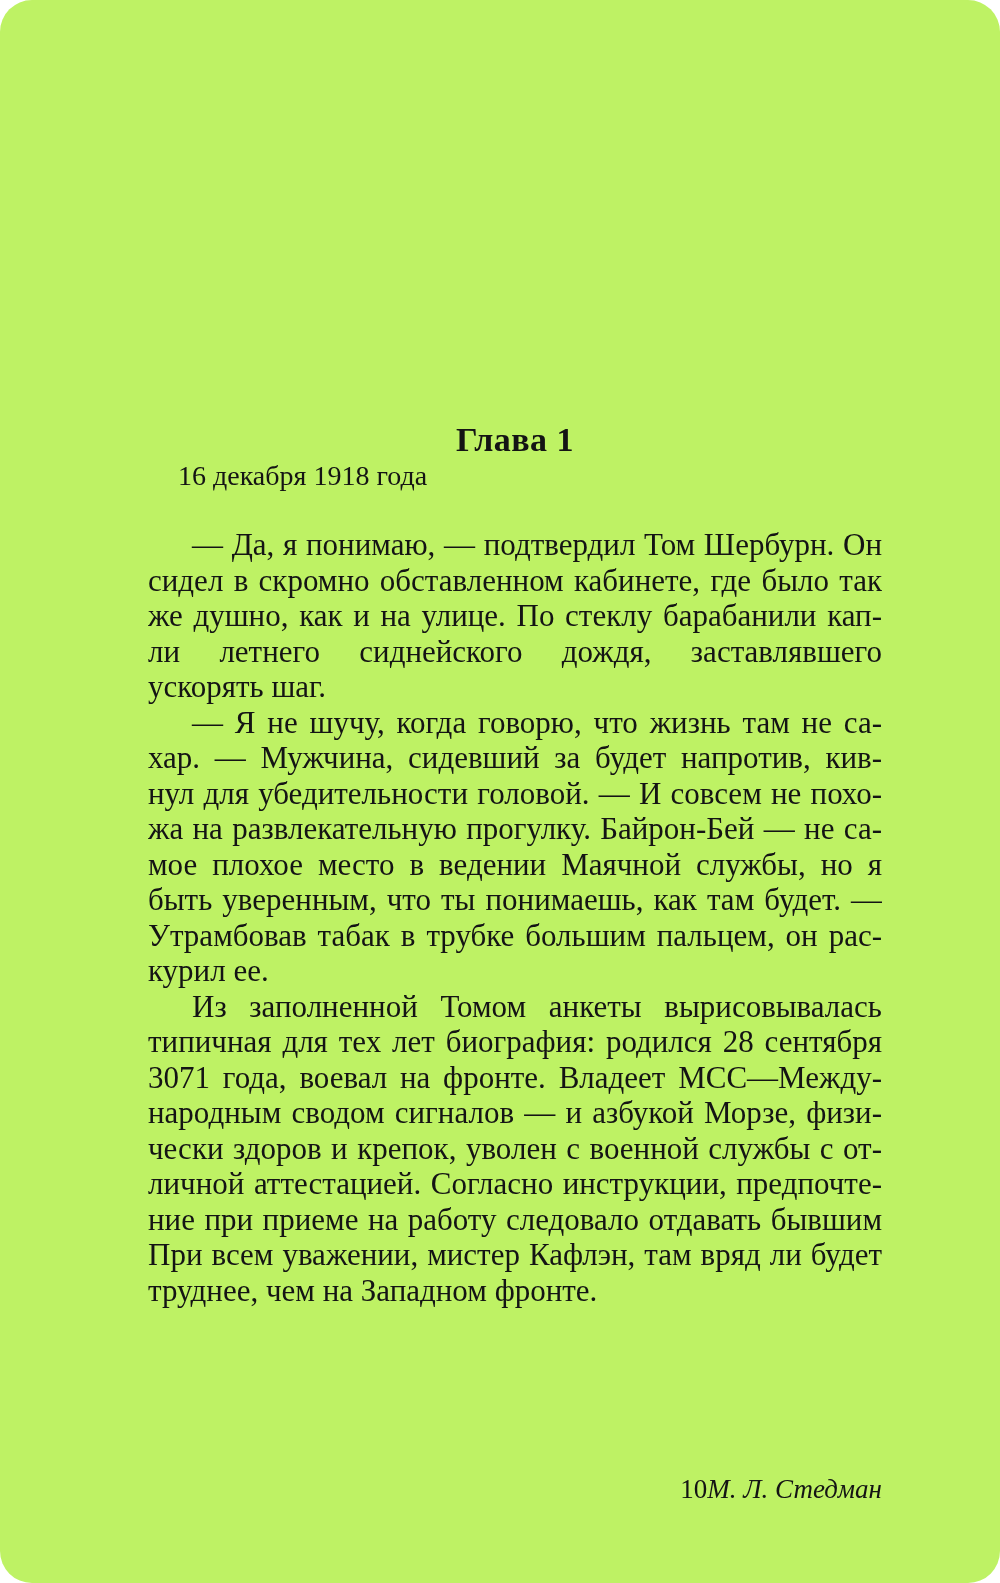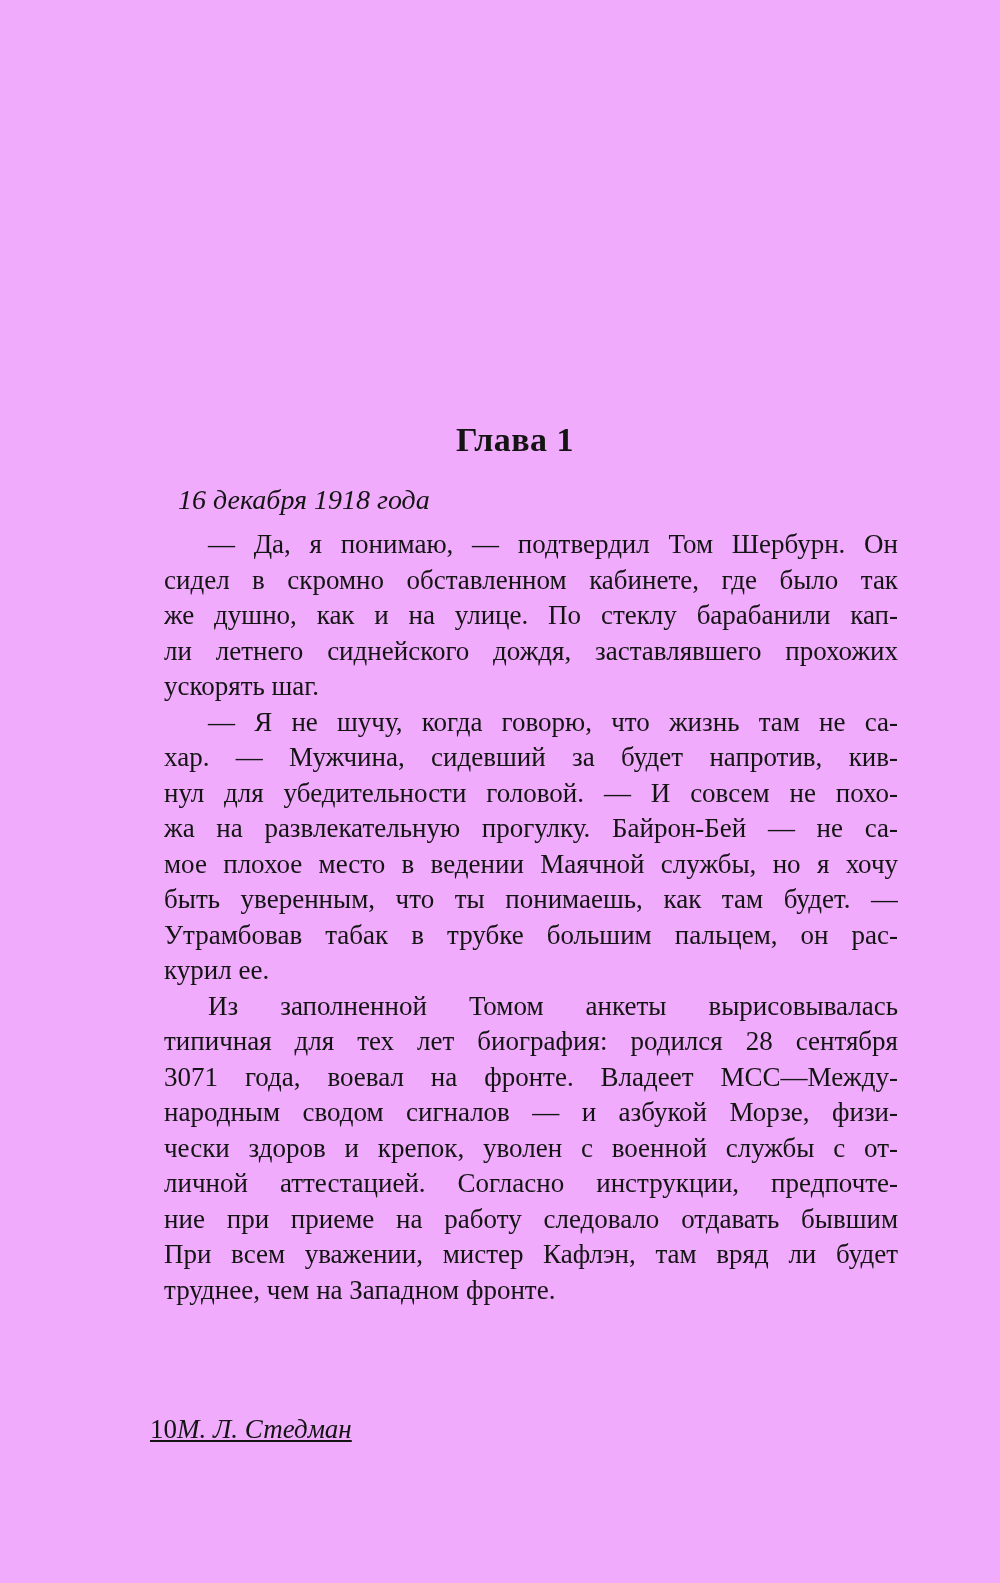--- a/index.html
+++ b/index.html
@@ -4,54 +4,54 @@
 <style>
   html, body {
     margin: 0;
     padding: 0;
     background: #ffffff;
   }
   .page {
     position: relative;
     width: 1000px;
     height: 1583px;
-    background: #f0abfc;
+    background: #bef264;
     color: #141414;
     font-family: "Liberation Serif", "DejaVu Serif", serif;
     overflow: hidden;
+    border-radius: 32px;
   }
   .chapter-title {
     position: absolute;
     top: 421px;
     left: 148px;
     width: 734px;
     margin: 0;
     text-align: center;
     font-size: 34px;
     line-height: 38px;
     font-weight: bold;
     letter-spacing: 0.5px;
   }
   .date-line {
     position: absolute;
-    top: 484px;
+    top: 460px;
     left: 148px;
     width: 734px;
     padding-left: 30px;
     box-sizing: border-box;
-    font-style: italic;
     font-size: 28px;
     line-height: 32px;
   }
   .body-text {
     position: absolute;
     top: 527px;
-    left: 164px;
+    left: 148px;
     width: 734px;
-    font-size: 27px;
+    font-size: 31px;
   }
   .para {
     margin: 0;
     padding: 0;
   }
   .line {
     display: block;
     height: 35.5px;
     line-height: 35.5px;
     text-align: justify;
@@ -60,29 +60,28 @@
     box-sizing: border-box;
   }
   .line.first {
     padding-left: 44px;
   }
   .line.last {
     text-align-last: left;
   }
   .footer {
     position: absolute;
-    top: 1412px;
+    top: 1472px;
     left: 150px;
     right: 118px;
     display: flex;
-    justify-content: flex-start;
+    justify-content: flex-end;
     align-items: baseline;
     font-size: 27px;
     line-height: 34px;
-    text-decoration: underline;
   }
   .footer .author {
     font-style: italic;
   }
 </style>
 </head>
 <body>
 
 <div class="page">
 

